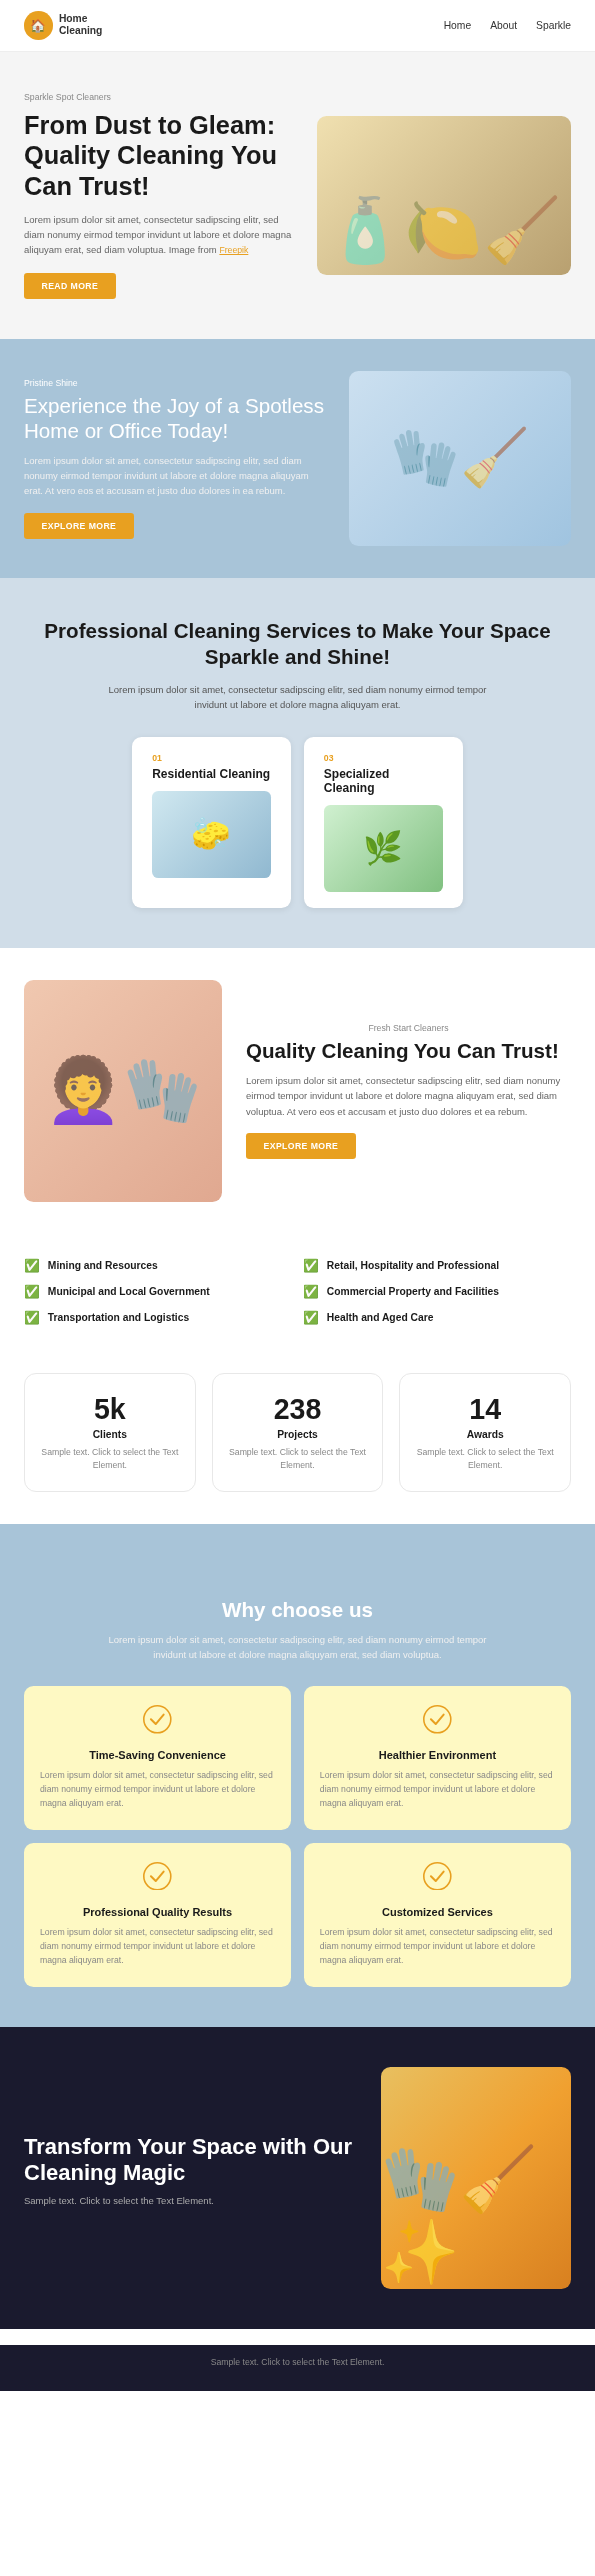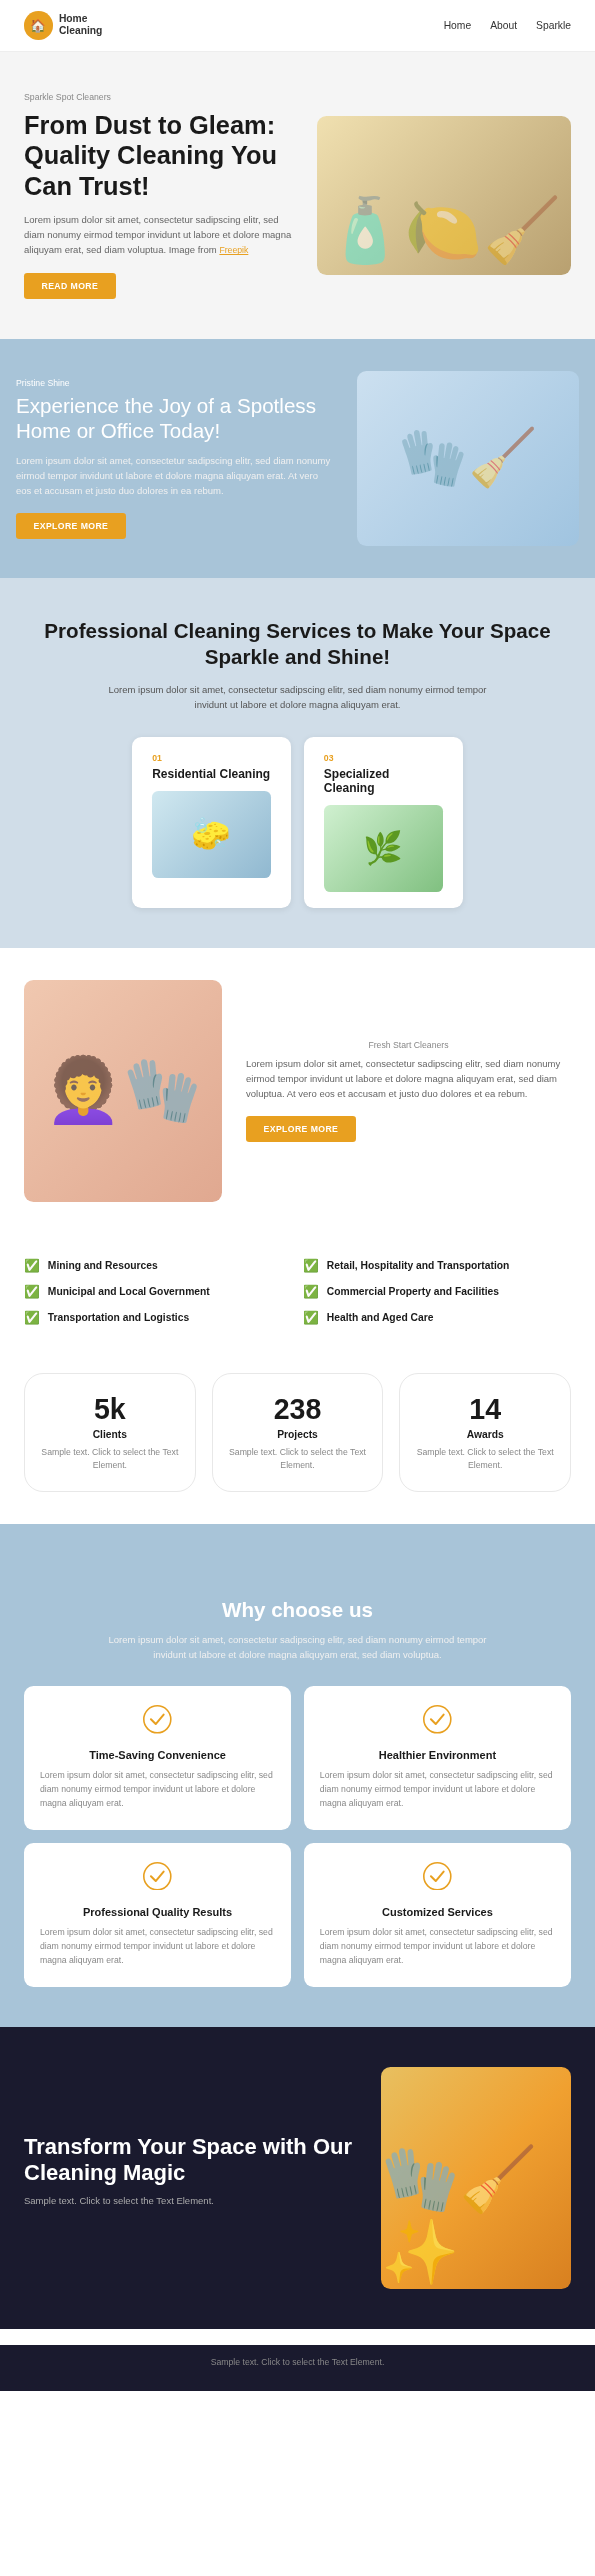--- a/index.html
+++ b/index.html
@@ -42,21 +42,21 @@
       display: flex; align-items: center; justify-content: center;
     }
     .hero-img-inner {
       width: 100%; height: 100%;
       background: linear-gradient(135deg, #f0e0b0 0%, #d4c090 50%, #b8a070 100%);
       display: flex; align-items: flex-end; justify-content: center;
     }
 
     
     .section2 {
-      background: #a8c4d8; padding: 32px 16px;
+      background: #a8c4d8; padding: 32px 24px;
       display: flex; align-items: center; gap: 24px;
     }
     .section2-text { flex: 1; }
     .section2-subtitle { font-size: 8.7px; color: #fff; margin-bottom: 6.3px; }
     .section2-title { font-size: 20.6px; font-weight: 400; color: #fff; line-height: 1.2; margin-bottom: 9.5px; }
     .section2-desc { font-size: 9.5px; color: #f0f0f0; line-height: 1.6; margin-bottom: 14.3px; }
     .section2-img {
       width: 222px; height: 175px; flex-shrink: 0; border-radius: 9.5px;
       background: linear-gradient(135deg, #cce0f0 0%, #a0c4e0 100%);
       display: flex; align-items: center; justify-content: center; overflow: hidden;
@@ -101,34 +101,34 @@
     .tag-item {
       display: flex; align-items: center; gap: 8px;
       font-size: 10.3px; font-weight: 600; color: #1a1a1a;
     }
     .tag-icon { color: #e8a020; font-size: 12.7px; }
 
     
     .stats-section { background: #fff; padding: 24px 24px 32px; }
     .stats-grid { display: grid; grid-template-columns: 1fr 1fr 1fr; gap: 16px; }
     .stat-card {
-      background: #fff; border: 0.8px solid #e8e8e8; border-radius: 19px;
+      background: #fff; border: 0.8px solid #e8e8e8; border-radius: 12px;
       padding: 19px 16px; text-align: center;
     }
     .stat-num { font-size: 28.6px; font-weight: 800; color: #1a1a1a; margin-bottom: 3.2px; }
     .stat-label { font-size: 10.3px; font-weight: 600; color: #1a1a1a; margin-bottom: 6.3px; }
     .stat-desc { font-size: 8.7px; color: #888; line-height: 1.5; }
 
     
     .why-section { background: #a8c4d8; padding: 40px 24px; }
     .why-title { font-size: 20.6px; font-weight: 800; color: #fff; text-align: center; margin-bottom: 9.5px; margin-top: 34px; }
     .why-desc { font-size: 9.5px; color: #f0f0f0; text-align: center; max-width: 397px; margin: 0 auto 24px; line-height: 1.6; }
     .why-grid { display: grid; grid-template-columns: 1fr 1fr; gap: 12.7px; }
     .why-card {
-      background: #ffffff; border-radius: 9.5px; padding: 19px 16px;
+      background: #fef9c3; border-radius: 9.5px; padding: 19px 16px;
     }
     .why-card-icon { font-size: 22px; color: #e8a020; margin-bottom: 9.5px; text-align: center; }
     .why-card-title { font-size: 11px; font-weight: 700; color: #1a1a1a; margin-bottom: 8px; text-align: center; }
     .why-card-desc { font-size: 8.7px; color: #888; line-height: 1.6; text-align: left; }
 
     
     .footer-cta { background: #1a1a2e; padding: 40px 24px; display: flex; gap: 24px; align-items: center; }
     .footer-cta-text { flex: 1; }
     .footer-cta-title { font-size: 22px; font-weight: 800; color: #fff; line-height: 1.2; margin-bottom: 8px; }
     .footer-cta-sub { font-size: 9.5px; color: #aaa; margin-bottom: 16px; }
@@ -208,34 +208,35 @@
     </div>
   </div>
 </section>
 
 <section class="section4">
   <div class="section4-img">
     <div style="font-size:63px;opacity:0.7;">👩‍🦱🧤</div>
   </div>
   <div class="section4-text">
     <div class="section4-subtitle">Fresh Start Cleaners</div>
+    <h2 class="section4-title">Quality Cleaning You Can Trust!</h2>
     <p class="section4-desc">Lorem ipsum dolor sit amet, consectetur sadipscing elitr, sed diam nonumy eirmod tempor invidunt ut labore et dolore magna aliquyam erat, sed diam voluptua. At vero eos et accusam et justo duo dolores et ea rebum.</p>
     <button class="btn-orange">EXPLORE MORE</button>
   </div>
 </section>
 
 <section class="tags-section">
   <div class="tags-grid">
     <div class="tag-item">
       <span class="tag-icon">✅</span>
       <span>Mining and Resources</span>
     </div>
     <div class="tag-item">
       <span class="tag-icon">✅</span>
-      <span>Retail, Hospitality and Transportation</span>
+      <span>Retail, Hospitality and Professional</span>
     </div>
     <div class="tag-item">
       <span class="tag-icon">✅</span>
       <span>Municipal and Local Government</span>
     </div>
     <div class="tag-item">
       <span class="tag-icon">✅</span>
       <span>Commercial Property and Facilities</span>
     </div>
     <div class="tag-item">

